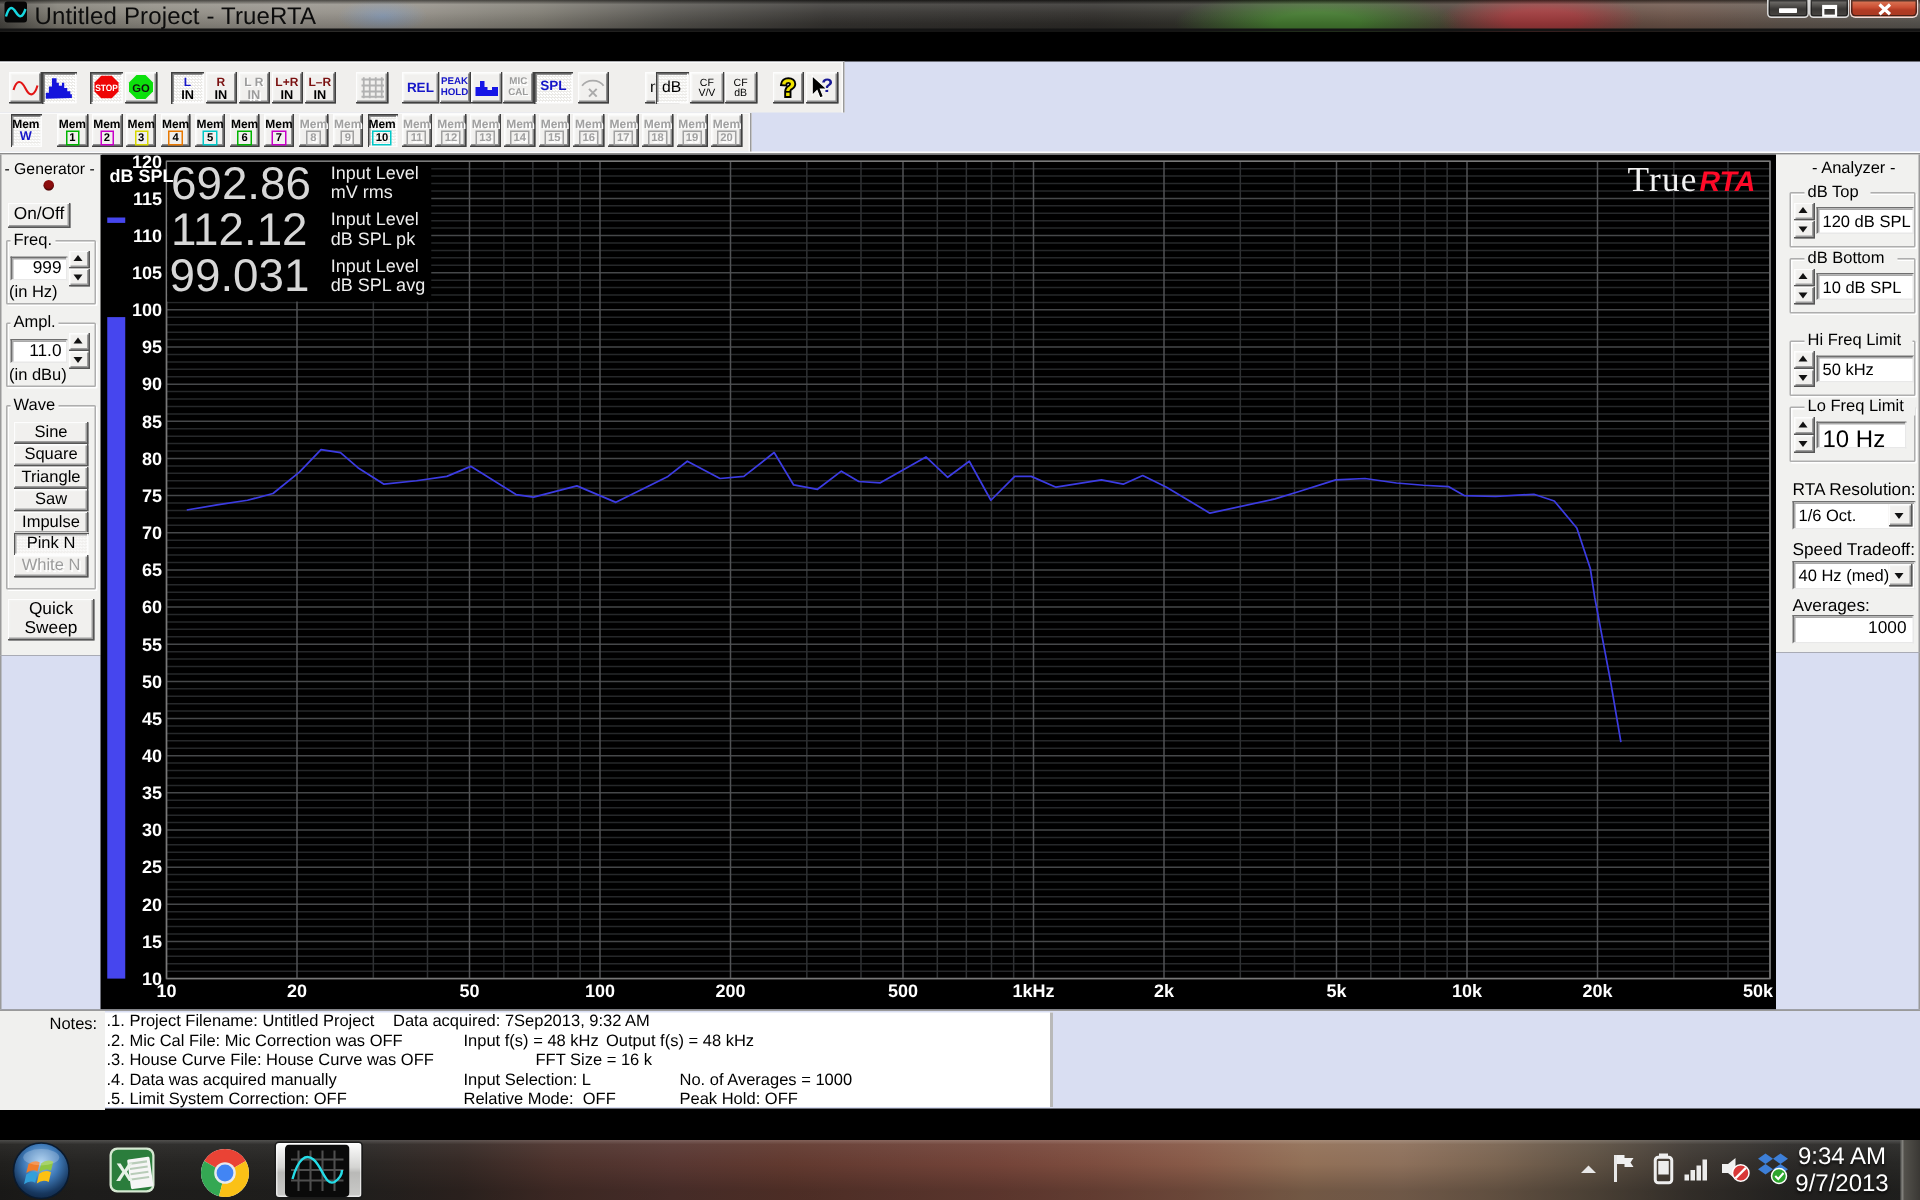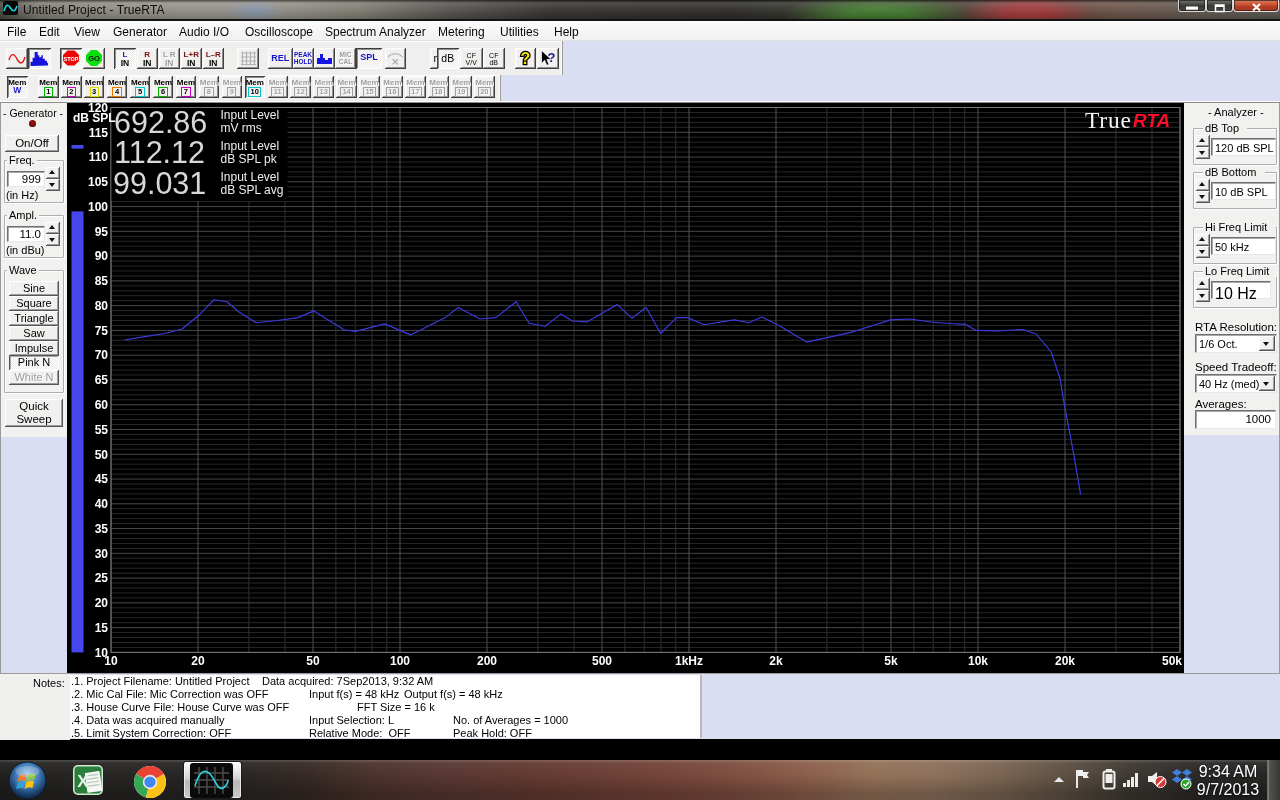--- a/index.html
+++ b/index.html
@@ -6,21 +6,21 @@
 .abs{position:absolute}
 
 #title{left:0;top:0;width:1280px;height:21px;
  background:
   linear-gradient(180deg,rgba(0,0,0,.5) 0,rgba(255,255,255,.14) 3px,rgba(255,255,255,.06) 40%,rgba(0,0,0,.10) 75%,rgba(0,0,0,.22)),
   radial-gradient(30px 12px at 255px 11px,rgba(125,150,185,.75) 0,rgba(125,150,185,0) 100%),
   radial-gradient(95px 22px at 878px 15px,#457a31 0,#457a31 30%,rgba(66,116,47,0) 100%),
   radial-gradient(68px 20px at 1028px 13px,#a03a3c 0,#9c3a3c 35%,rgba(156,58,60,0) 100%),
   linear-gradient(90deg,#474540 0,#7e7b72 3%,#8d8a81 8%,#949089 15%,#918d85 22%,#7e7b72 28%,#55534e 35%,#363431 43%,#2e2c29 57%,#37382f 65%,#453f35 73%,#5e463e 80%,#6b5348 87%,#60564e 93%,#5a5752 100%)}
 #title .tline{left:0;top:19px;width:1280px;height:2px;background:#141414;position:absolute}
-#ttext{left:23px;top:3px;font-size:12px;color:#0c0c0c;position:absolute;letter-spacing:.1px}
+#ttext{left:23px;top:3px;font-size:16px;color:#0c0c0c;position:absolute;letter-spacing:.1px}
 #appico{left:3px;top:1px;width:15px;height:14px;background:#060606;position:absolute;border-radius:2px}
 
 .capb{position:absolute;top:0;height:12px;border:1px solid rgba(240,240,240,.85);border-top:none;
  box-shadow:inset 0 0 0 1px rgba(20,20,20,.65);color:#fff}
 #bmin{left:1178px;width:28px;border-radius:0 0 3px 3px;background:linear-gradient(180deg,#787673,#4a4845 40%,#383634 55%,#4a4744)}
 #bmax{left:1206px;width:27px;border-radius:0 0 3px 3px;background:linear-gradient(180deg,#787673,#4a4845 40%,#383634 55%,#4a4744)}
 #bclose{left:1233px;width:46px;border-radius:0 0 4px 4px;background:linear-gradient(180deg,#dc7c5c,#cb4f33 45%,#b23b24 60%,#a83921)}
 
 #menu{left:0;top:21px;width:1280px;height:20px;background:linear-gradient(180deg,#fbfbfb,#f1f1f1);border-bottom:1px solid #e2e2e2}
 #menu span{position:absolute;top:3.5px;font-size:12px;color:#070707}
@@ -99,32 +99,20 @@
         </svg></div>
       <div class="capb" id="bmax"><svg width="25" height="11">
           <rect x="8.5" y="2" width="8.5" height="6.5" fill="none" stroke="#fff" stroke-width="1.5"></rect>
           <rect x="8.5" y="2" width="8.5" height="2" fill="#fff"></rect>
         </svg></div>
       <div class="capb" id="bclose"><svg width="44" height="12">
           <path d="M19 2 L26 8.5 M26 2 L19 8.5" stroke="#fff" stroke-width="2.1"></path>
         </svg></div>
       <div class="tline"></div>
     </div>
-    <div id="menu" class="abs">
-      <span style="left:7px">File</span>
-      <span style="left:39px">Edit</span>
-      <span style="left:74px">View</span>
-      <span style="left:113px">Generator</span>
-      <span style="left:179px">Audio I/O</span>
-      <span style="left:245px">Oscilloscope</span>
-      <span style="left:325px">Spectrum Analyzer</span>
-      <span style="left:438px">Metering</span>
-      <span style="left:500px">Utilities</span>
-      <span style="left:554px">Help</span>
-    </div>
     <div id="tbar" class="abs">
       <div class="tstrip" style="left:0;top:0;width:563px;height:34px"></div>
       <div class="tstrip" style="left:0;top:34px;width:501px;height:26px"></div>
       <div class="tb" style="left:5.8px;top:7px;width:22px;height:21px">
         <svg class="ic" viewBox="0 0 22 21">
           <path d="M3 12 C5 5,8 5,11 11 C14 17,17 16,19 9" fill="none" stroke="#e21414" stroke-width="1.4"></path>
         </svg>
       </div>
       <div class="tb dn" style="left:28.2px;top:7px;width:22.5px;height:21px">
         <svg class="ic" viewBox="0 0 22 21">
@@ -232,21 +220,21 @@
       <div class="mem dis2" style="left:359.3px">Mem<br><span class="bx">15</span></div>
       <div class="mem dis2" style="left:382.2px">Mem<br><span class="bx">16</span></div>
       <div class="mem dis2" style="left:405.2px">Mem<br><span class="bx">17</span></div>
       <div class="mem dis2" style="left:428.1px">Mem<br><span class="bx">18</span></div>
       <div class="mem dis2" style="left:451.1px">Mem<br><span class="bx">19</span></div>
       <div class="mem dis2" style="left:474.1px">Mem<br><span class="bx">20</span></div>
     </div>
     <div id="lpanel" class="abs">
       <div class="lbl" style="left:2px;top:4px;font-size:10.5px;white-space:nowrap">- Generator -</div>
       <div style="position:absolute;left:28px;top:17px;width:7px;height:7px;border-radius:50%;background:#8c0e0e;box-shadow:inset 0 -1px 1px rgba(0,0,0,.5)"></div>
-      <div class="pb" style="left:4px;top:32px;width:54px;height:17px;line-height:16px">On/Off</div>
+      <div class="pb" style="left:4px;top:32px;width:42px;height:17px;line-height:16px">On/Off</div>
       <div class="gb" style="left:3px;top:57px;width:60px;height:43px"></div>
       <div class="gbl" style="left:6px;top:52px">Freq.</div>
       <div class="ed" style="left:6px;top:68px;width:38px;height:16px;text-align:right;padding:1px 3px 0 0">999</div>
       <div class="spin" style="left:45px;top:64px;height:24px">
         <div class="u" style="top:0;height:12.0px">
           <span class="tri-u"></span>
         </div>
         <div class="d" style="top:12.0px;height:12.0px">
           <span class="tri-d"></span>
         </div>

